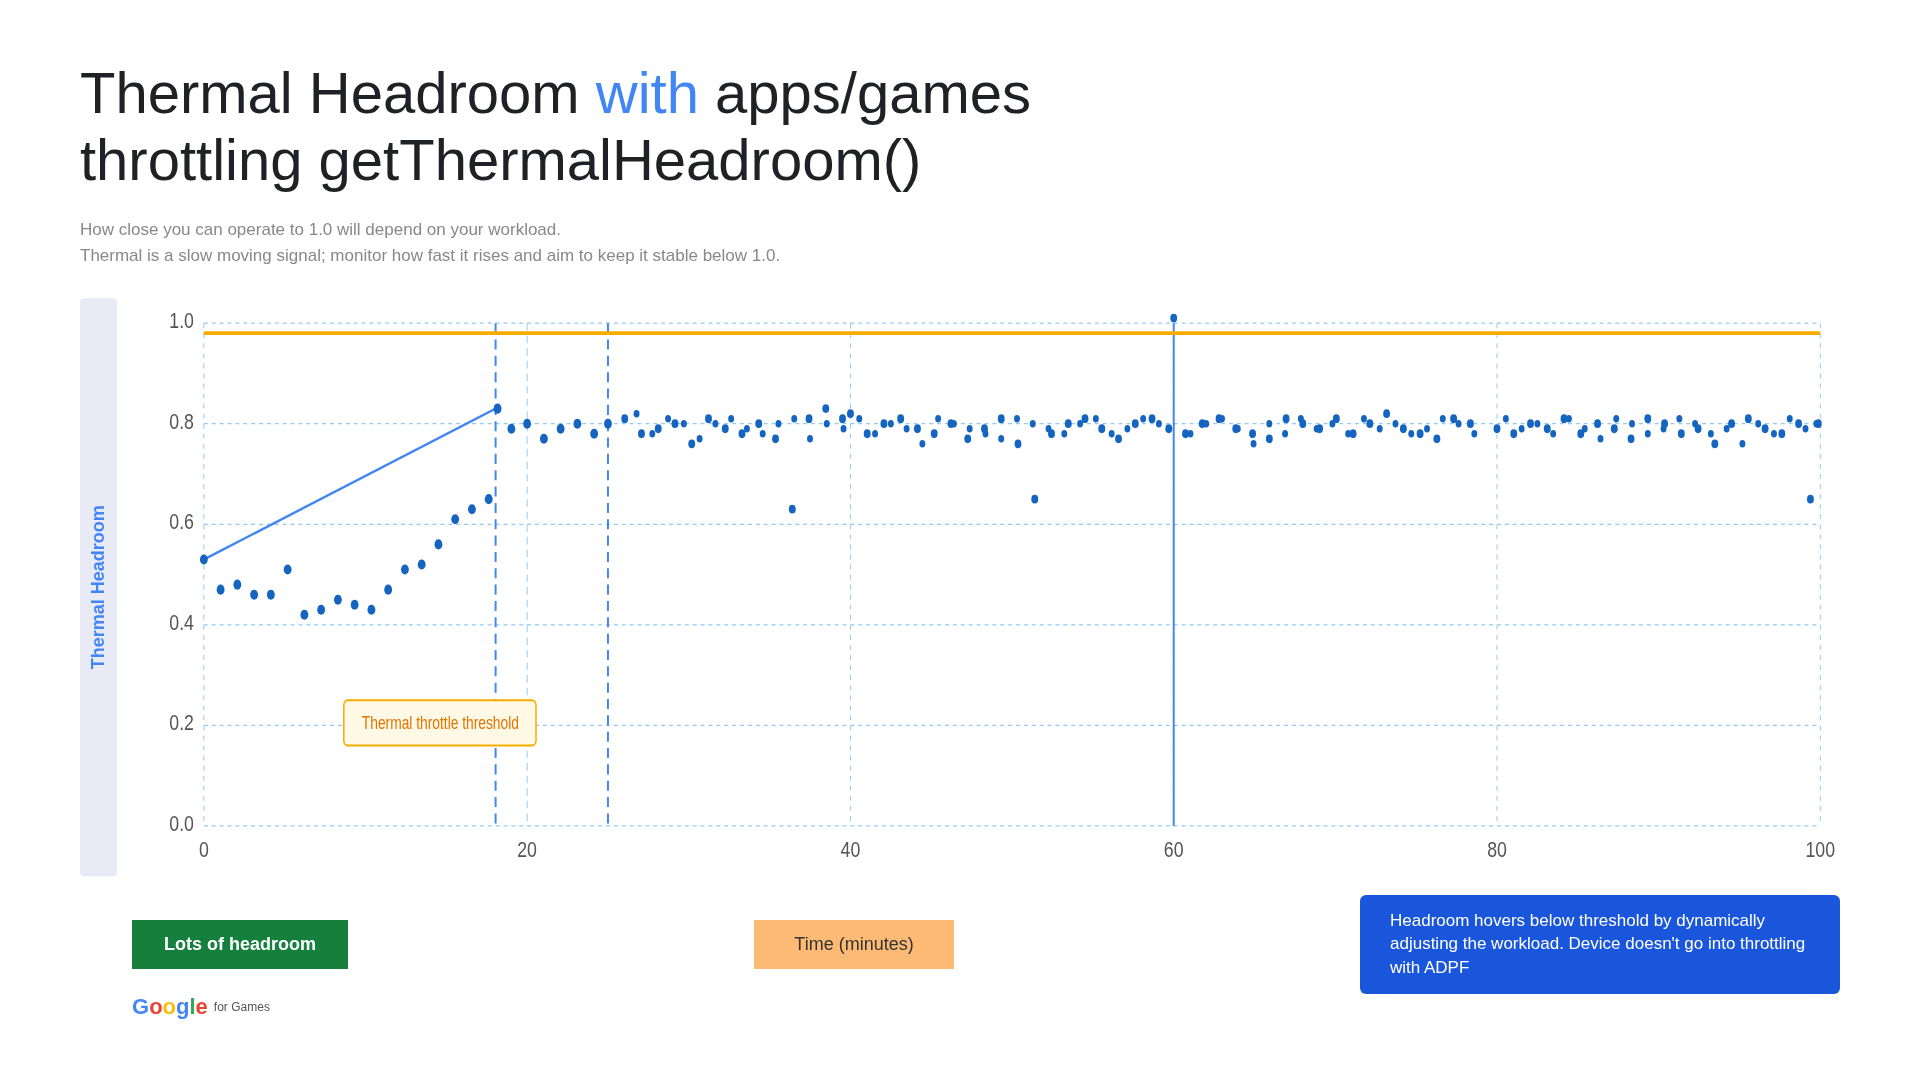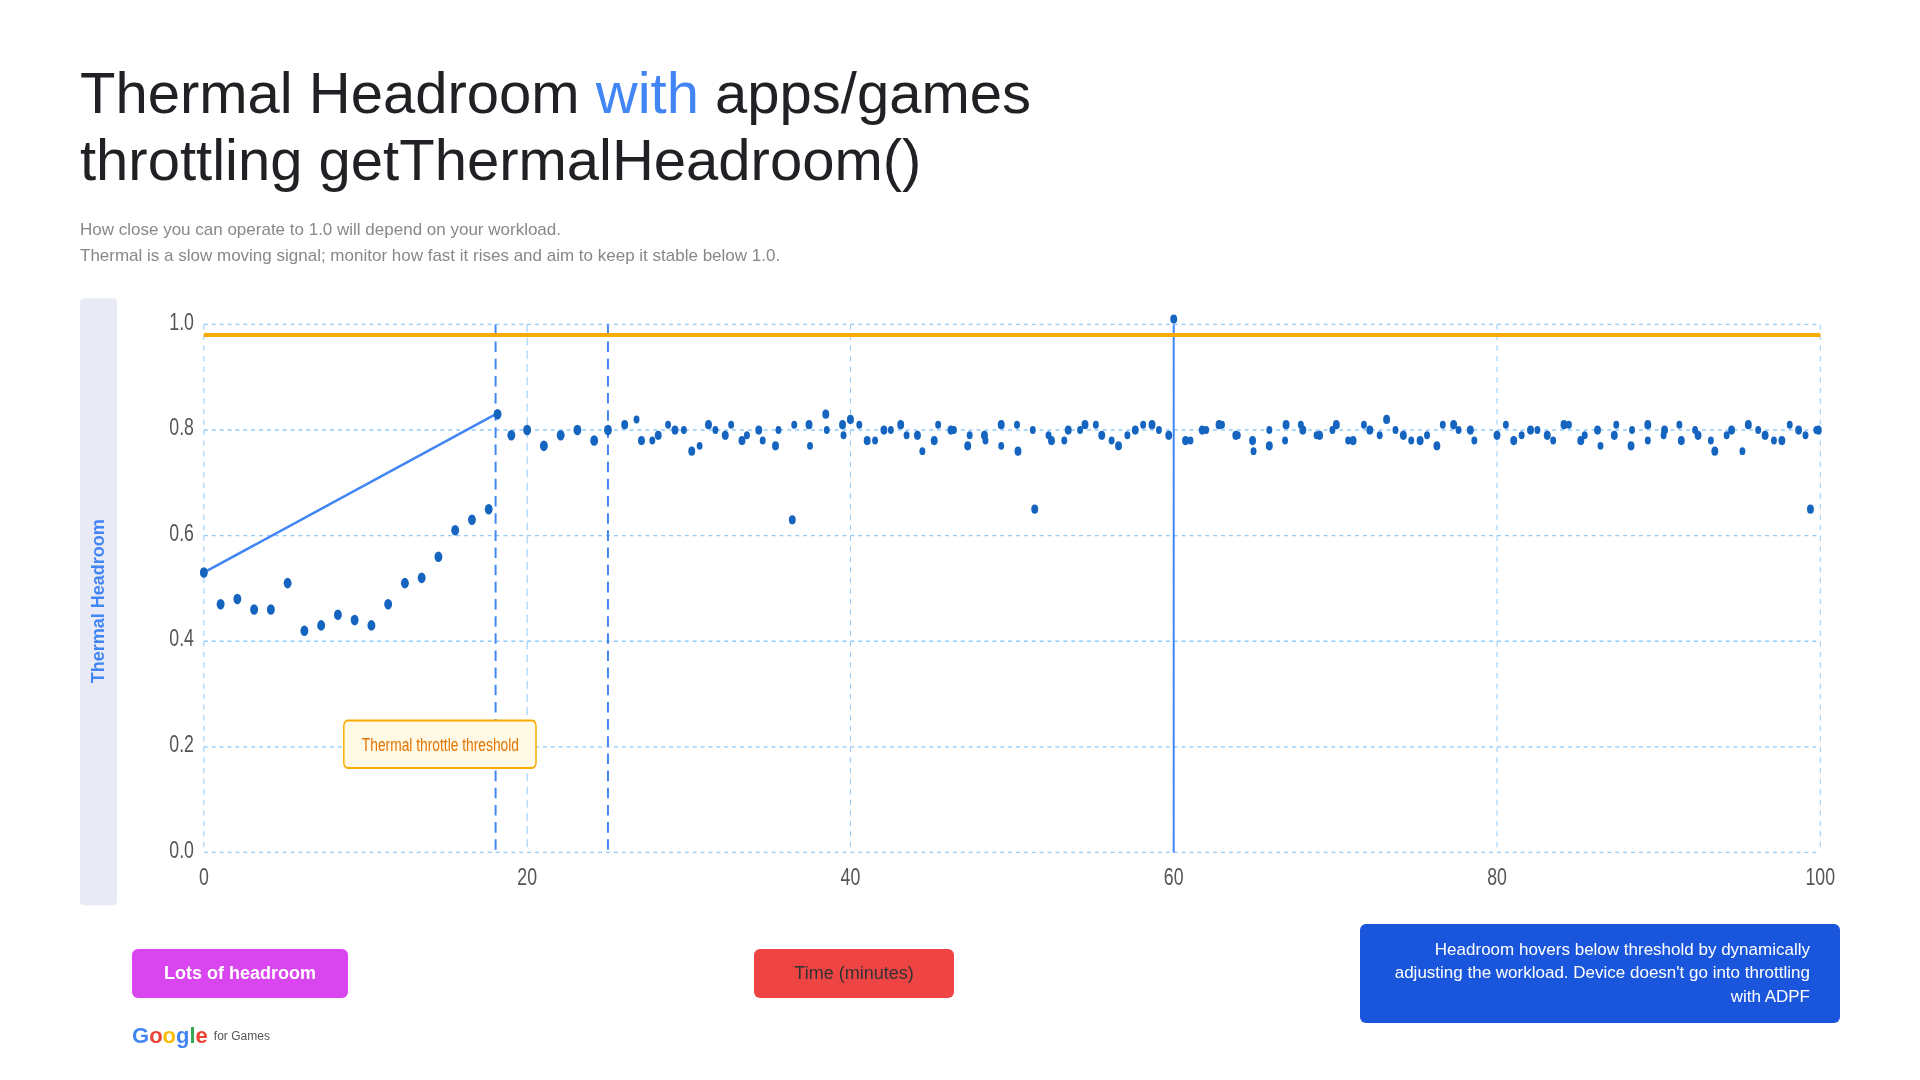--- a/index.html
+++ b/index.html
@@ -5,21 +5,21 @@
     * { box-sizing: border-box; margin: 0; padding: 0; }
     body {
       background: #fff;
       font-family: 'Google Sans', Arial, sans-serif;
       width: 1920px;
       height: 1080px;
       overflow: hidden;
       position: relative;
     }
     .main-container {
-      padding: 60px 80px 31px 80px;
+      padding: 60px 80px 60px 80px;
       width: 1920px;
       height: 1080px;
       display: flex;
       flex-direction: column;
     }
     .title {
       font-size: 58px;
       font-weight: 400;
       color: #202124;
       line-height: 1.15;
@@ -65,50 +65,50 @@
       height: 100%;
     }
     .bottom-bar {
       display: flex;
       align-items: center;
       justify-content: space-between;
       margin-top: 8px;
       padding-left: 52px;
     }
     .btn-lots {
-      background: #d946ef;
+      background: #15803d;
       color: #fff;
       border: none;
-      border-radius: 6px;
+      border-radius: 0;
       padding: 14px 32px;
       font-size: 18px;
       font-weight: 600;
       cursor: pointer;
     }
     .btn-time {
-      background: #ef4444;
+      background: #fdba74;
       color: #333;
       border: none;
-      border-radius: 6px;
+      border-radius: 0;
       padding: 14px 40px;
       font-size: 18px;
       font-weight: 500;
       cursor: pointer;
     }
     .btn-headroom {
       background: #1a56db;
       color: #fff;
       border: none;
       border-radius: 6px;
       padding: 14px 30px;
       font-size: 17px;
       font-weight: 500;
       cursor: pointer;
       max-width: 480px;
-      text-align: right;
+      text-align: left;
       line-height: 1.4;
     }
     .google-logo {
       display: flex;
       align-items: center;
       font-size: 20px;
       font-weight: 400;
       margin-top: 0;
       padding-left: 52px;
       gap: 4px;

